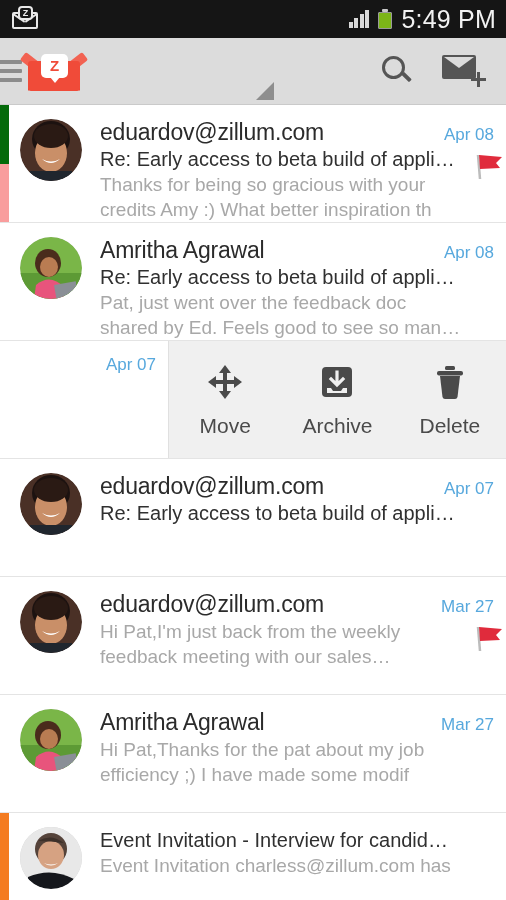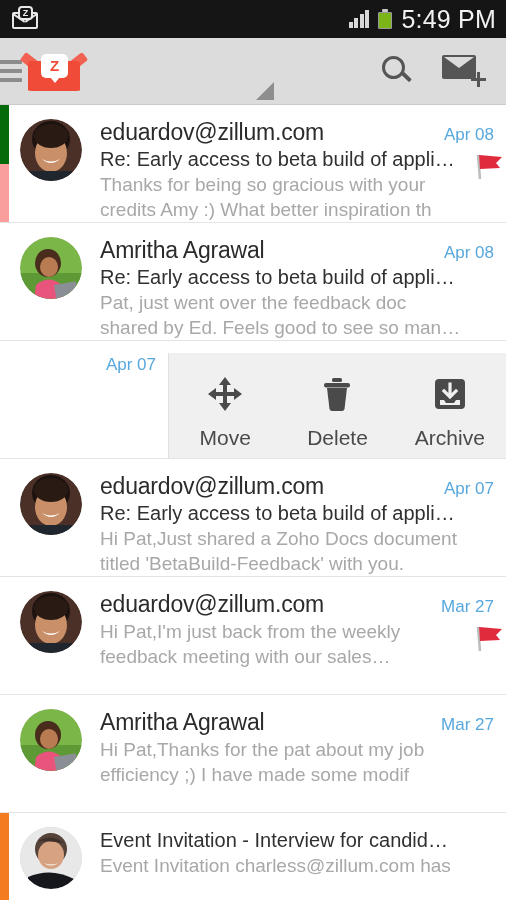--- a/index.html
+++ b/index.html
@@ -165,21 +165,20 @@
                border-bottom:1px solid #e4e4e4; background:#fff; }
   .swipe-under {
     position:absolute; left:-254px; top:0; width:422px; height:118px;
     padding-top:14px; display:flex; background:#fff;
   }
   .swipe-under .mail-body { margin-left:0; }
   .swipe-actions {
     position:absolute; right:0; top:0; width:338px; height:118px;
     background:#f0f0f0; display:flex; align-items:center;
     border-left:1px solid #e0e0e0;
-    margin-top:12px;
   }
   .action {
     flex:1; display:flex; flex-direction:column; align-items:center;
     justify-content:center; gap:12px; cursor:pointer; height:100%;
   }
   .action-label { font-size:21px; color:#4a4a4a; }
   .action svg { display:block; }
 
   .partial { border-bottom:none; }
 </style>
@@ -320,33 +319,33 @@
     </div>
     <div class="swipe-actions">
       <div class="action">
         <svg width="40" height="40" viewBox="0 0 40 40">
           <path d="M20 3 L26 11 L22 11 L22 18 L29 18 L29 14 L37 20 L29 26 L29 22 L22 22 L22 29 L26 29 L20 37 L14 29 L18 29 L18 22 L11 22 L11 26 L3 20 L11 14 L11 18 L18 18 L18 11 L14 11 Z" fill="#4a4a4a"></path>
         </svg>
         <div class="action-label">Move</div>
       </div>
       <div class="action">
         <svg width="40" height="40" viewBox="0 0 40 40">
+          <rect x="5" y="5" width="30" height="30" rx="4" fill="#4a4a4a"></rect>
+          <path d="M20 10 L20 22 M14 17 L20 23 L26 17" stroke="#f0f0f0" stroke-width="3.2" fill="none" stroke-linecap="square"></path>
+          <path d="M10 26 L14 26 L16 29 L24 29 L26 26 L30 26 L30 31 L10 31 Z" fill="#f0f0f0"></path>
+        </svg>
+        <div class="action-label">Archive</div>
+      </div>
+      <div class="action">
+        <svg width="40" height="40" viewBox="0 0 40 40">
           <rect x="15" y="4" width="10" height="4" rx="1.5" fill="#4a4a4a"></rect>
           <rect x="7" y="9" width="26" height="4.5" rx="2" fill="#4a4a4a"></rect>
           <path d="M10 14 L30 14 L27.5 35 Q27 37 25 37 L15 37 Q13 37 12.5 35 Z" fill="#4a4a4a"></path>
         </svg>
         <div class="action-label">Delete</div>
-      </div>
-      <div class="action">
-        <svg width="40" height="40" viewBox="0 0 40 40">
-          <rect x="5" y="5" width="30" height="30" rx="4" fill="#4a4a4a"></rect>
-          <path d="M20 10 L20 22 M14 17 L20 23 L26 17" stroke="#f0f0f0" stroke-width="3.2" fill="none" stroke-linecap="square"></path>
-          <path d="M10 26 L14 26 L16 29 L24 29 L26 26 L30 26 L30 31 L10 31 Z" fill="#f0f0f0"></path>
-        </svg>
-        <div class="action-label">Archive</div>
       </div>
     </div>
   </div>
 
   <div class="mail-row">
     <div class="avatar">
       <svg viewBox="0 0 62 62">
           <defs>
             <clipPath id="c3">
               <circle cx="31" cy="31" r="31"></circle>
@@ -361,21 +360,20 @@
           <path d="M22 40 q9 8 18 0 q-9 5 -18 0z" fill="#fff"></path>
         </g>
         </svg>
     </div>
     <div class="mail-body">
       <div class="row-top">
         <div class="sender">eduardov@zillum.com</div>
         <div class="date">Apr 07</div>
       </div>
       <div class="subject">Re: Early access to beta build of applicati…</div>
-      <div class="snippet">Hi Pat,Just shared a Zoho Docs document titled 'BetaBuild-Feedback' with you.</div>
     </div>
   </div>
 
   <div class="mail-row">
     <div class="avatar">
       <svg viewBox="0 0 62 62">
           <defs>
             <clipPath id="c4">
               <circle cx="31" cy="31" r="31"></circle>
             </clipPath>

